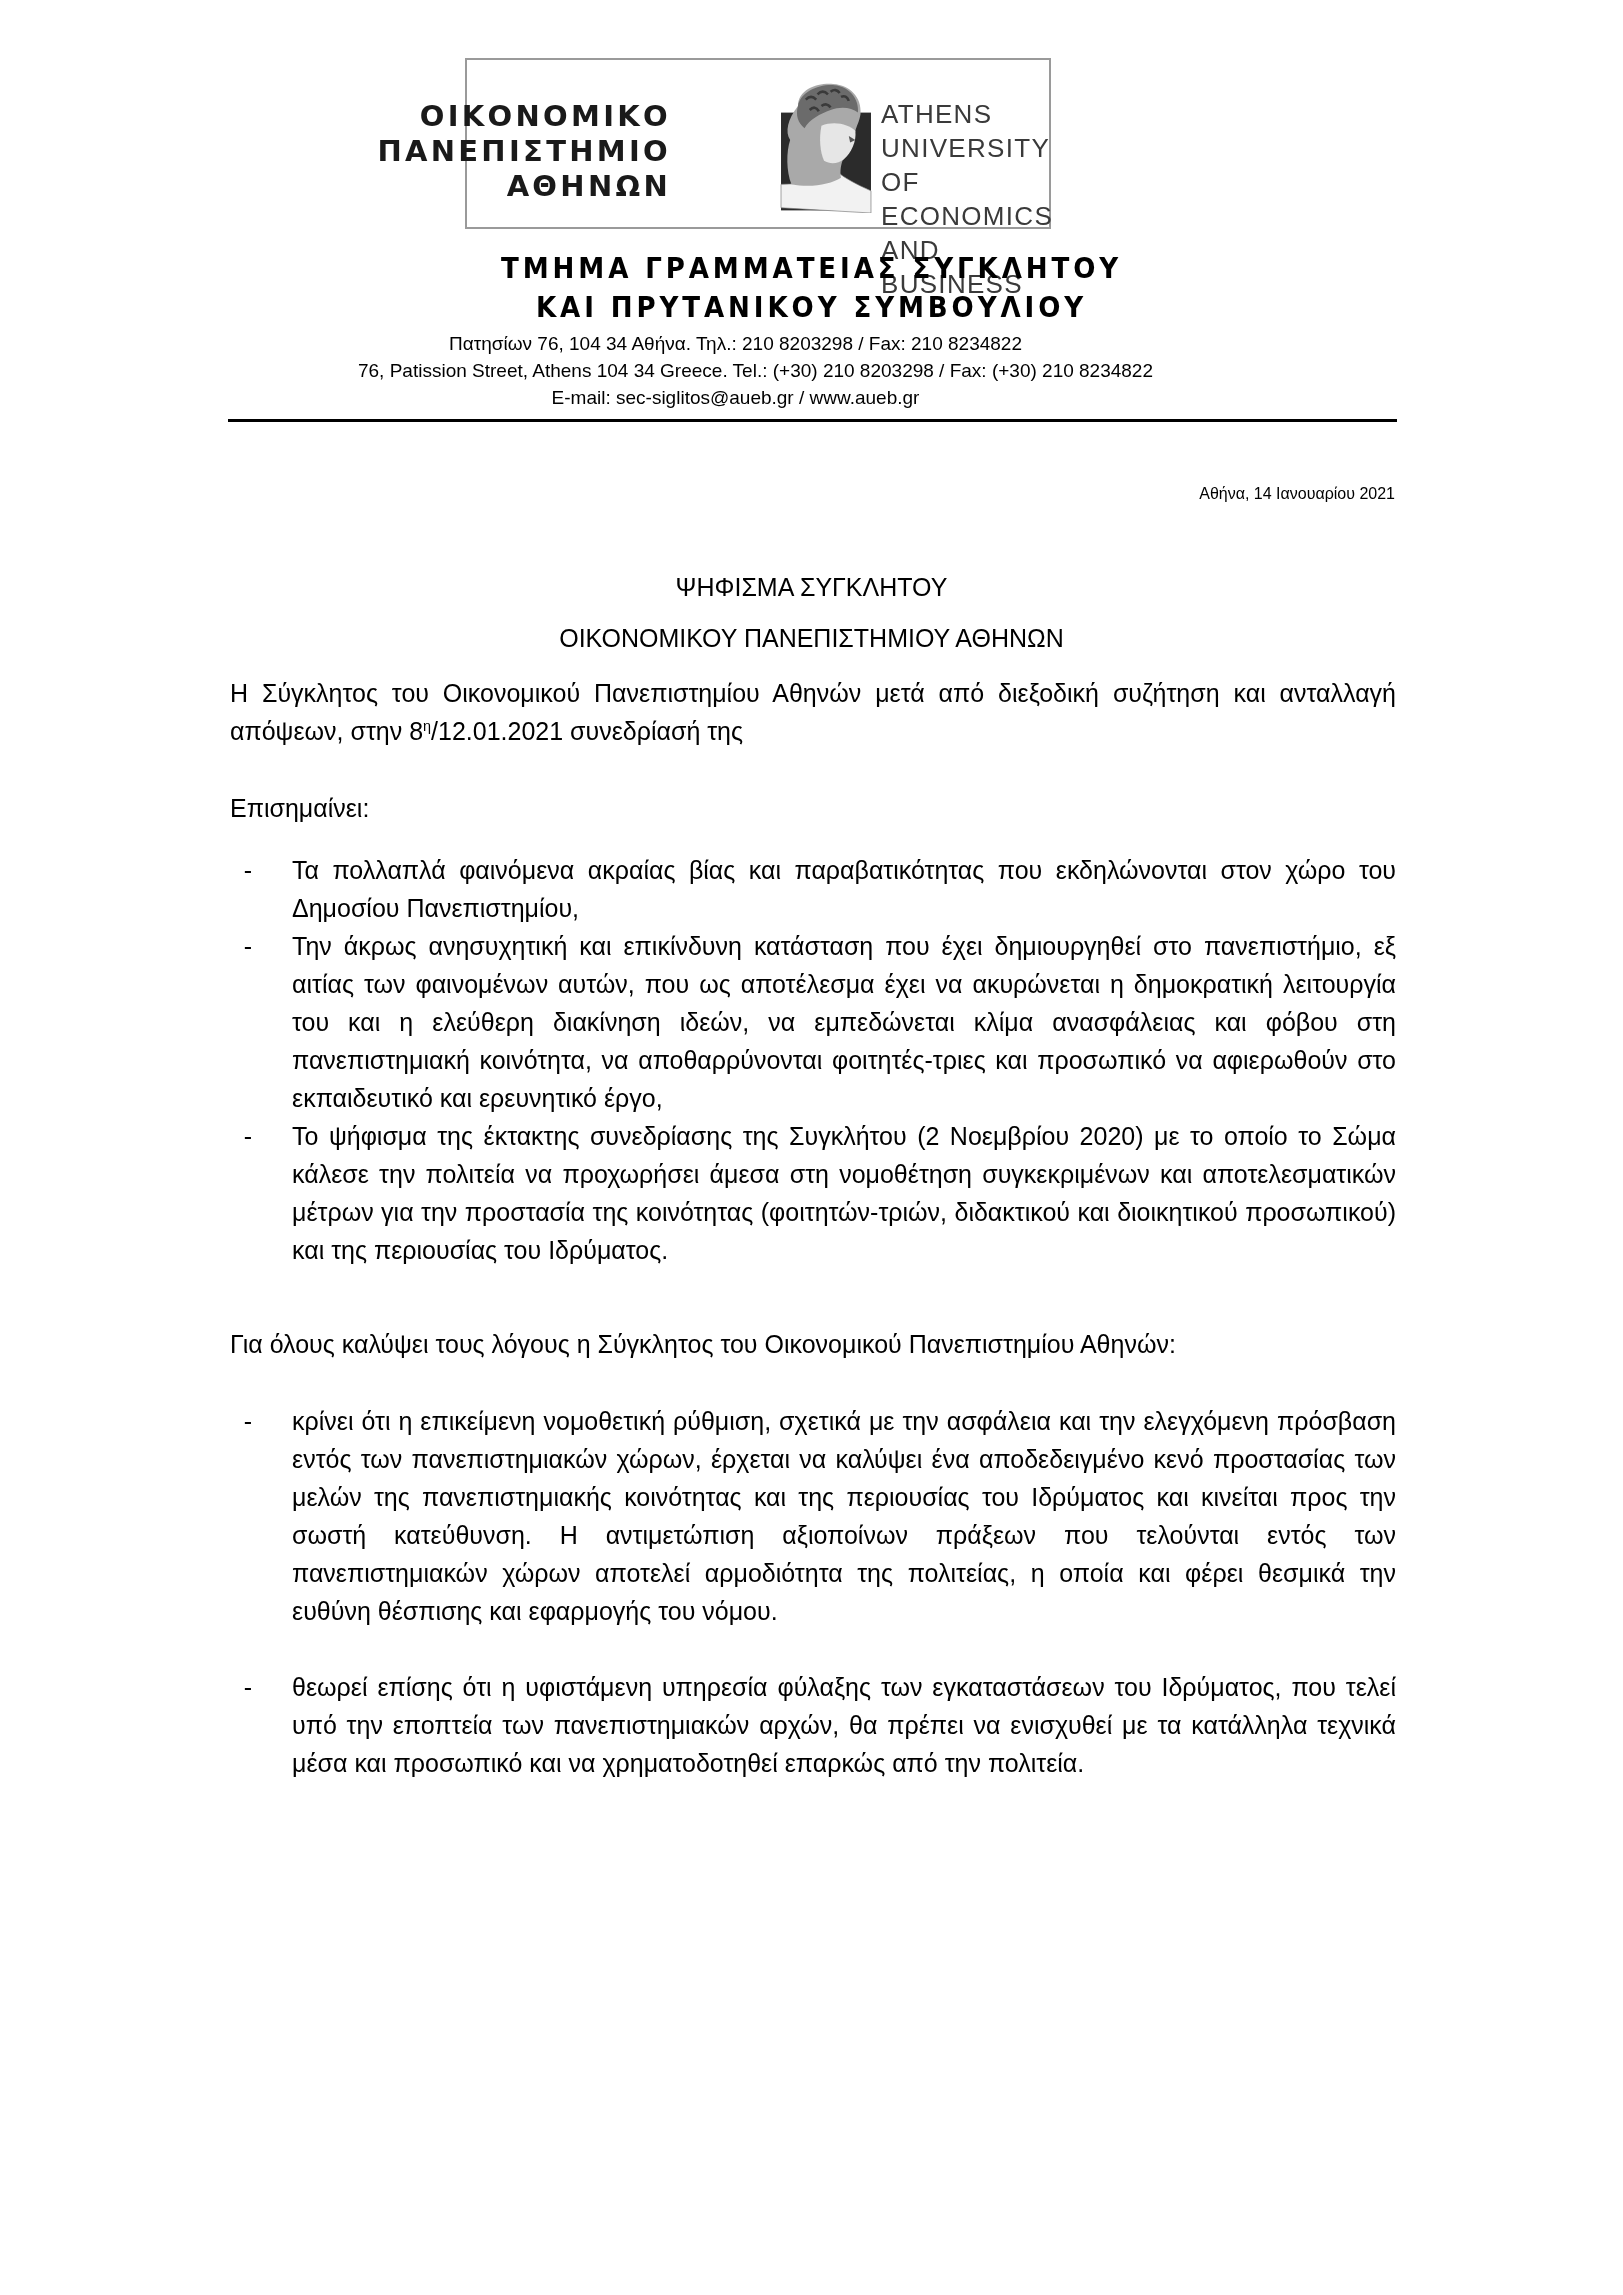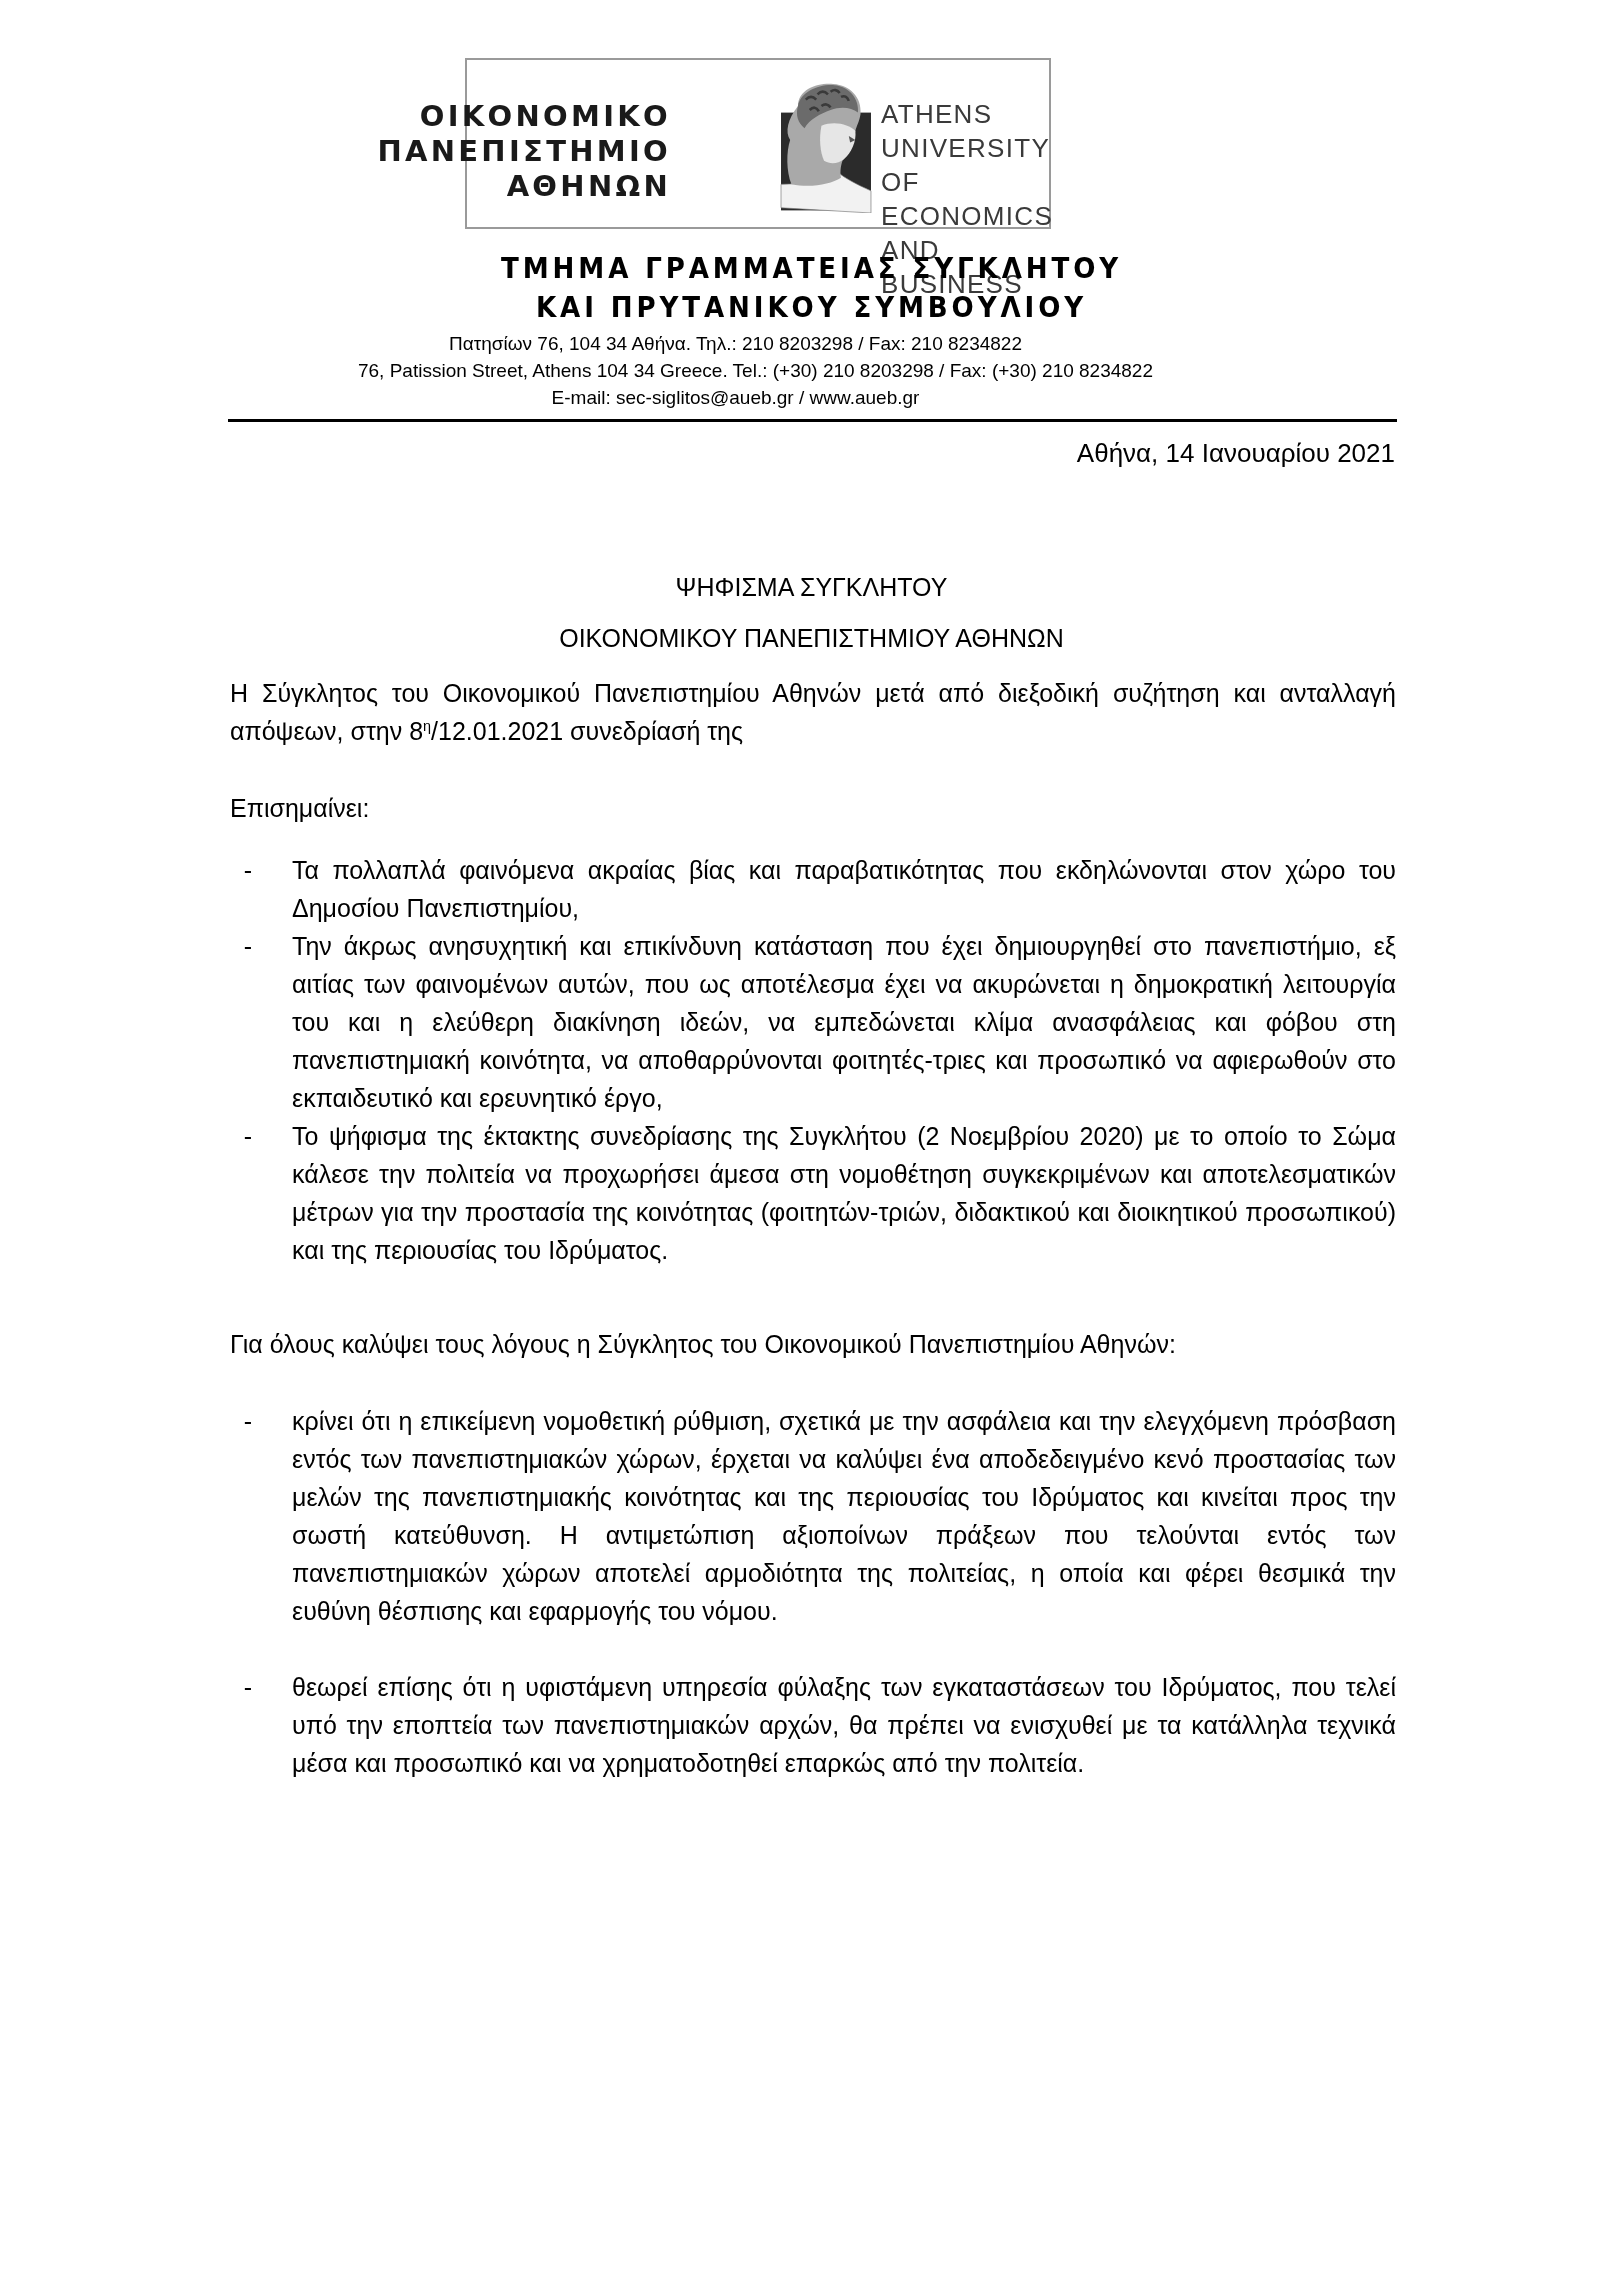--- a/index.html
+++ b/index.html
@@ -15,21 +15,21 @@
   .logo-en { position:absolute; left:414px; font-family:"Liberation Sans", sans-serif;
              font-size:26px; letter-spacing:1.3px; line-height:34px; color:#3a3a3a; top:37px; }
   .bust { position:absolute; left:311px; top:20px; width:96px; height:133px; }
 
   .dept { left:0; width:1623px; text-align:center; font-weight:bold; font-size:29px;
           letter-spacing:3.9px; line-height:33px; font-family:"DejaVu Sans Condensed","DejaVu Sans", sans-serif; }
   .contact { left:0; width:1471px; text-align:center; font-size:19px; line-height:27px;
              font-family:"Liberation Sans Narrow","Liberation Sans", sans-serif; }
   .hr { left:228px; top:419px; width:1169px; height:3.3px; background:#000; }
 
-  .date { right:228px; top:438px; font-size:26px; text-align:right;margin-left:34px; }
+  .date { right:228px; top:485px; font-size:16px; text-align:right;margin-left:34px; }
   .title { left:0; width:1623px; text-align:center; font-weight:normal; font-size:25px; line-height:39px; }
 
   .body-text { font-size:25px; line-height:38px; }
   .para { left:230px; width:1166px; text-align:justify; text-align-last:left; }
   .list { left:230px; width:1166px; margin:0; padding:0; list-style:none; }
   .item { position:relative; padding-left:62px; text-align:justify; text-align-last:left; }
   .dash { position:absolute; left:13.7px; top:0; }
   sup { font-size:14.4px; line-height:0; vertical-align:super; }
 </style>
 </head>

